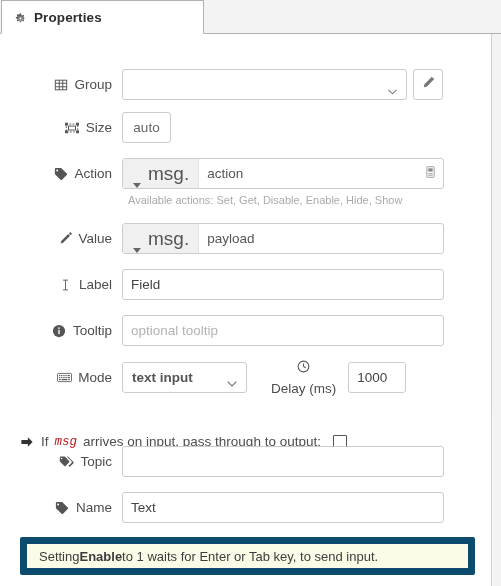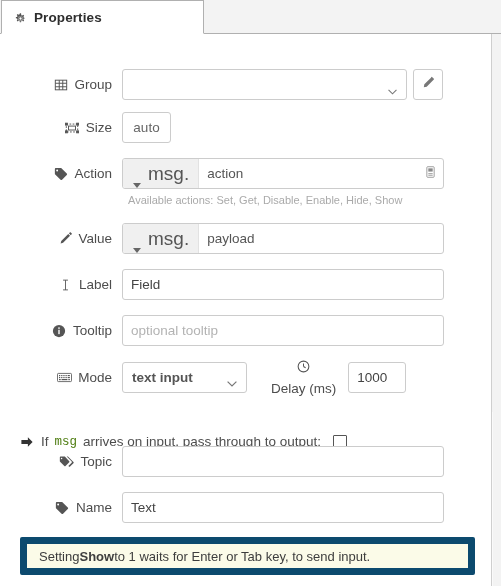--- a/index.html
+++ b/index.html
@@ -198,22 +198,23 @@
   .passrow {
     position: absolute;
     left: 20px;
     display: flex; align-items: center;
     font-size: 13.5px;
     color: #4d4d4d;
     gap: 6px;
   }
   .passrow .msgcode {
     font-family: "Liberation Mono", monospace;
-    color: #4d7c0f;
+    color: #b91c1c;
     font-size: 12.5px;
+    font-style: italic;
   }
   .chk {
     width: 14px; height: 14px;
     border: 1px solid #555;
     background: #fff;
     margin-left: 6px;
     border-radius: 1px;
   }
   
   .note {
@@ -478,17 +479,17 @@
       </span>
       <span>Name</span>
     </div>
     <div class="fields">
       <input class="txt" style="width: 322px;" value="Text">
     </div>
   </div>
 
   <div class="note" style="top:537px;">
     <span>Setting </span>
-      <b>Show</b>
+      <b>Enable</b>
       <span> to 1 waits for Enter or Tab key, to send input.</span>
   </div>
 
 </div>
 
 </body></html>

